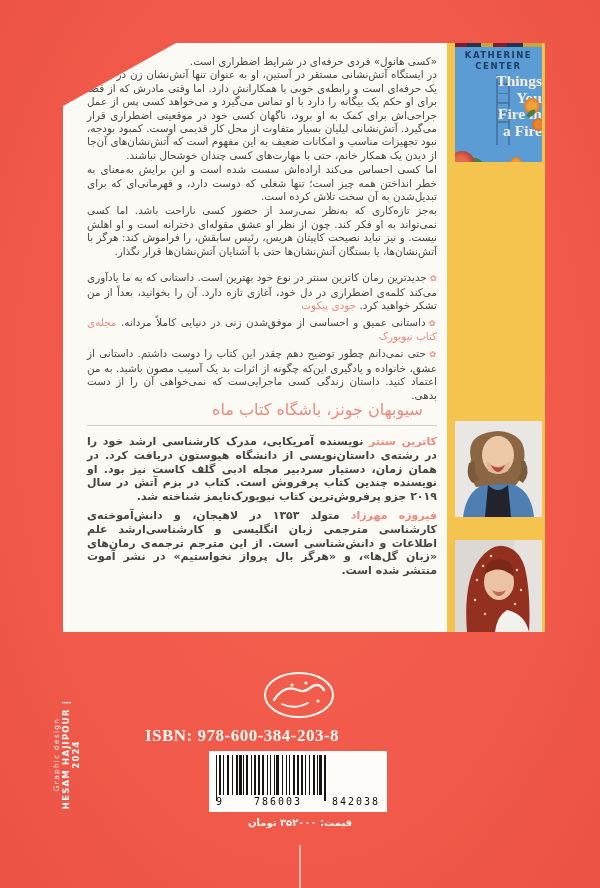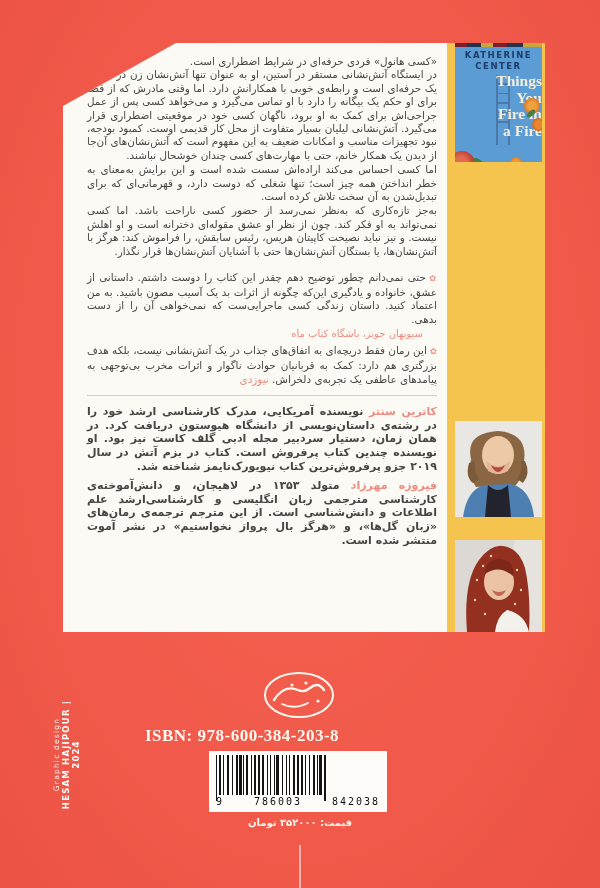--- a/index.html
+++ b/index.html
@@ -10,21 +10,21 @@
   .panel{position:absolute;left:63px;top:43px;width:384px;height:589px;background:#fcfaf4;
          clip-path:polygon(113px 0, 100% 0, 100% 100%, 0 100%, 0 63px);
          direction:rtl;color:#474544;}
   .panel-inner{position:absolute;inset:0;padding:12px 10px 8px 24px;box-sizing:border-box;}
   .para{margin:0 0 1px 0;font-size:10.4px;line-height:13.4px;text-align:justify;text-align-last:right;}
   .para:first-child{margin-bottom:0;}
   .synopsis{margin-bottom:13px;}
   .review{font-size:10.4px;line-height:13.6px;text-align:justify;text-align-last:right;margin:0 0 3px 0;}
   .bullet{color:#f0978c;font-size:8.5px;margin-left:3px;}
   .source{color:#ec8b80;}
-  .source-line{font-size:10px;line-height:13px;color:#ec8b80;margin:-2px 14px 4px 0;text-align:right;}
+  .source-line{font-size:16px;line-height:13px;color:#ec8b80;margin:-2px 14px 4px 0;text-align:right;}
   .separator{border:none;border-top:1px solid #d2cfc8;margin:9px 0 9px 0;}
   .bio{font-size:11px;line-height:13.6px;text-align:justify;text-align-last:right;margin:0 0 6px 0;font-weight:bold;}
   .bio .pname{color:#ec8b80;}
 
   
   .strip{position:absolute;left:447px;top:43px;width:98px;height:589px;background:#f5c44e;}
   .cover{position:absolute;left:455px;top:43px;width:87px;height:119px;background:#5b9cd5;overflow:hidden;}
   .cover .band{position:absolute;left:0;top:0;width:100%;height:4px;
       background:linear-gradient(90deg,#7a1f2b 0 14%,#24344d 14% 30%,#c8a63c 30% 44%,#7a1f2b 44% 60%,#24344d 60% 78%,#c8a63c 78% 100%);}
   .cover .kc{position:absolute;left:0;top:7px;width:100%;text-align:center;color:#1d3c66;font-weight:bold;
@@ -135,23 +135,24 @@
 
   <div class="panel">
     <div class="panel-inner">
       <div class="synopsis">
           <p class="para">«کسی هانول» فردی حرفه‌ای در شرایط اضطراری است.</p>
           <p class="para">در ایستگاه آتش‌نشانی مستقر در آستین، او به عنوان تنها آتش‌نشان زن در کارش یک حرفه‌ای است و رابطه‌ی خوبی با همکارانش دارد. اما وقتی مادرش که از قضا برای او حکم یک بیگانه را دارد با او تماس می‌گیرد و می‌خواهد کسی پس از عمل جراحی‌اش برای کمک به او برود، ناگهان کسی خود در موقعیتی اضطراری قرار می‌گیرد. آتش‌نشانی لیلیان بسیار متفاوت از محل کار قدیمی اوست. کمبود بودجه، نبود تجهیزات مناسب و امکانات ضعیف به این مفهوم است که آتش‌نشان‌های آن‌جا از دیدن یک همکار خانم، حتی با مهارت‌های کسی چندان خوشحال نباشند.</p>
           <p class="para">اما کسی احساس می‌کند اراده‌اش سست شده است و این برایش به‌معنای به خطر انداختن همه چیز است؛ تنها شغلی که دوست دارد، و قهرمانی‌ای که برای تبدیل‌شدن به آن سخت تلاش کرده است.</p>
           <p class="para">به‌جز تازه‌کاری که به‌نظر نمی‌رسد از حضور کسی ناراحت باشد. اما کسی نمی‌تواند به او فکر کند. چون از نظر او عشق مقوله‌ای دخترانه است و او اهلش نیست. و نیز نباید نصیحت کاپیتان هریس، رئیس سابقش، را فراموش کند: هرگز با آتش‌نشان‌ها، یا بستگان آتش‌نشان‌ها حتی با آشنایان آتش‌نشان‌ها قرار نگذار.</p>
         </div>
       <div>
+          <div class="review"><span class="bullet">✿</span><span>جدیدترین رمان کاترین سنتر در نوع خود بهترین است. داستانی که به ما یادآوری می‌کند کلمه‌ی اضطراری در دل خود، آغازی تازه دارد. آن را بخوانید، بعداً از من تشکر خواهید کرد. </span><span class="source">جودی پیکوت</span></div>
+          <div class="review"><span class="bullet">✿</span><span>داستانی عمیق و احساسی از موفق‌شدن زنی در دنیایی کاملاً مردانه. </span><span class="source">مجله‌ی کتاب نیویورک</span></div>
           <div class="review"><span class="bullet">✿</span><span>حتی نمی‌دانم چطور توضیح دهم چقدر این کتاب را دوست داشتم. داستانی از عشق، خانواده و یادگیری این‌که چگونه از اثرات بد یک آسیب مصون باشید. به من اعتماد کنید. داستان زندگی کسی ماجرایی‌ست که نمی‌خواهی آن را از دست بدهی. </span></div>
           <div class="source-line"><span class="source">سیوبهان جونز، باشگاه کتاب ماه</span></div>
-          <div class="review"><span class="bullet">✿</span><span>این رمان فقط دریچه‌ای به اتفاق‌های جذاب در یک آتش‌نشانی نیست، بلکه هدف بزرگتری هم دارد: کمک به قربانیان حوادث ناگوار و اثرات مخرب بی‌توجهی به پیامدهای عاطفی یک تجربه‌ی دلخراش. </span><span class="source">نیوزدی</span></div>
         </div>
       <hr class="separator">
       <div>
           <p class="bio"><span class="pname">کاترین سنتر</span><span> نویسنده آمریکایی، مدرک کارشناسی ارشد خود را در رشته‌ی داستان‌نویسی از دانشگاه هیوستون دریافت کرد. در همان زمان، دستیار سردبیر مجله ادبی گلف کاست نیز بود. او نویسنده چندین کتاب پرفروش است. کتاب در بزم آتش در سال ۲۰۱۹ جزو پرفروش‌ترین کتاب نیویورک‌تایمز شناخته شد.</span></p>
           <p class="bio"><span class="pname">فیروزه مهرزاد</span><span> متولد ۱۳۵۳ در لاهیجان، و دانش‌آموخته‌ی کارشناسی مترجمی زبان انگلیسی و کارشناسی‌ارشد علم اطلاعات و دانش‌شناسی است. از این مترجم ترجمه‌ی رمان‌های «زبان گل‌ها»، و «هرگز بال پرواز نخواستیم» در نشر آموت منتشر شده است.</span></p>
         </div>
     </div>
   </div>
 
   <div class="logo">

